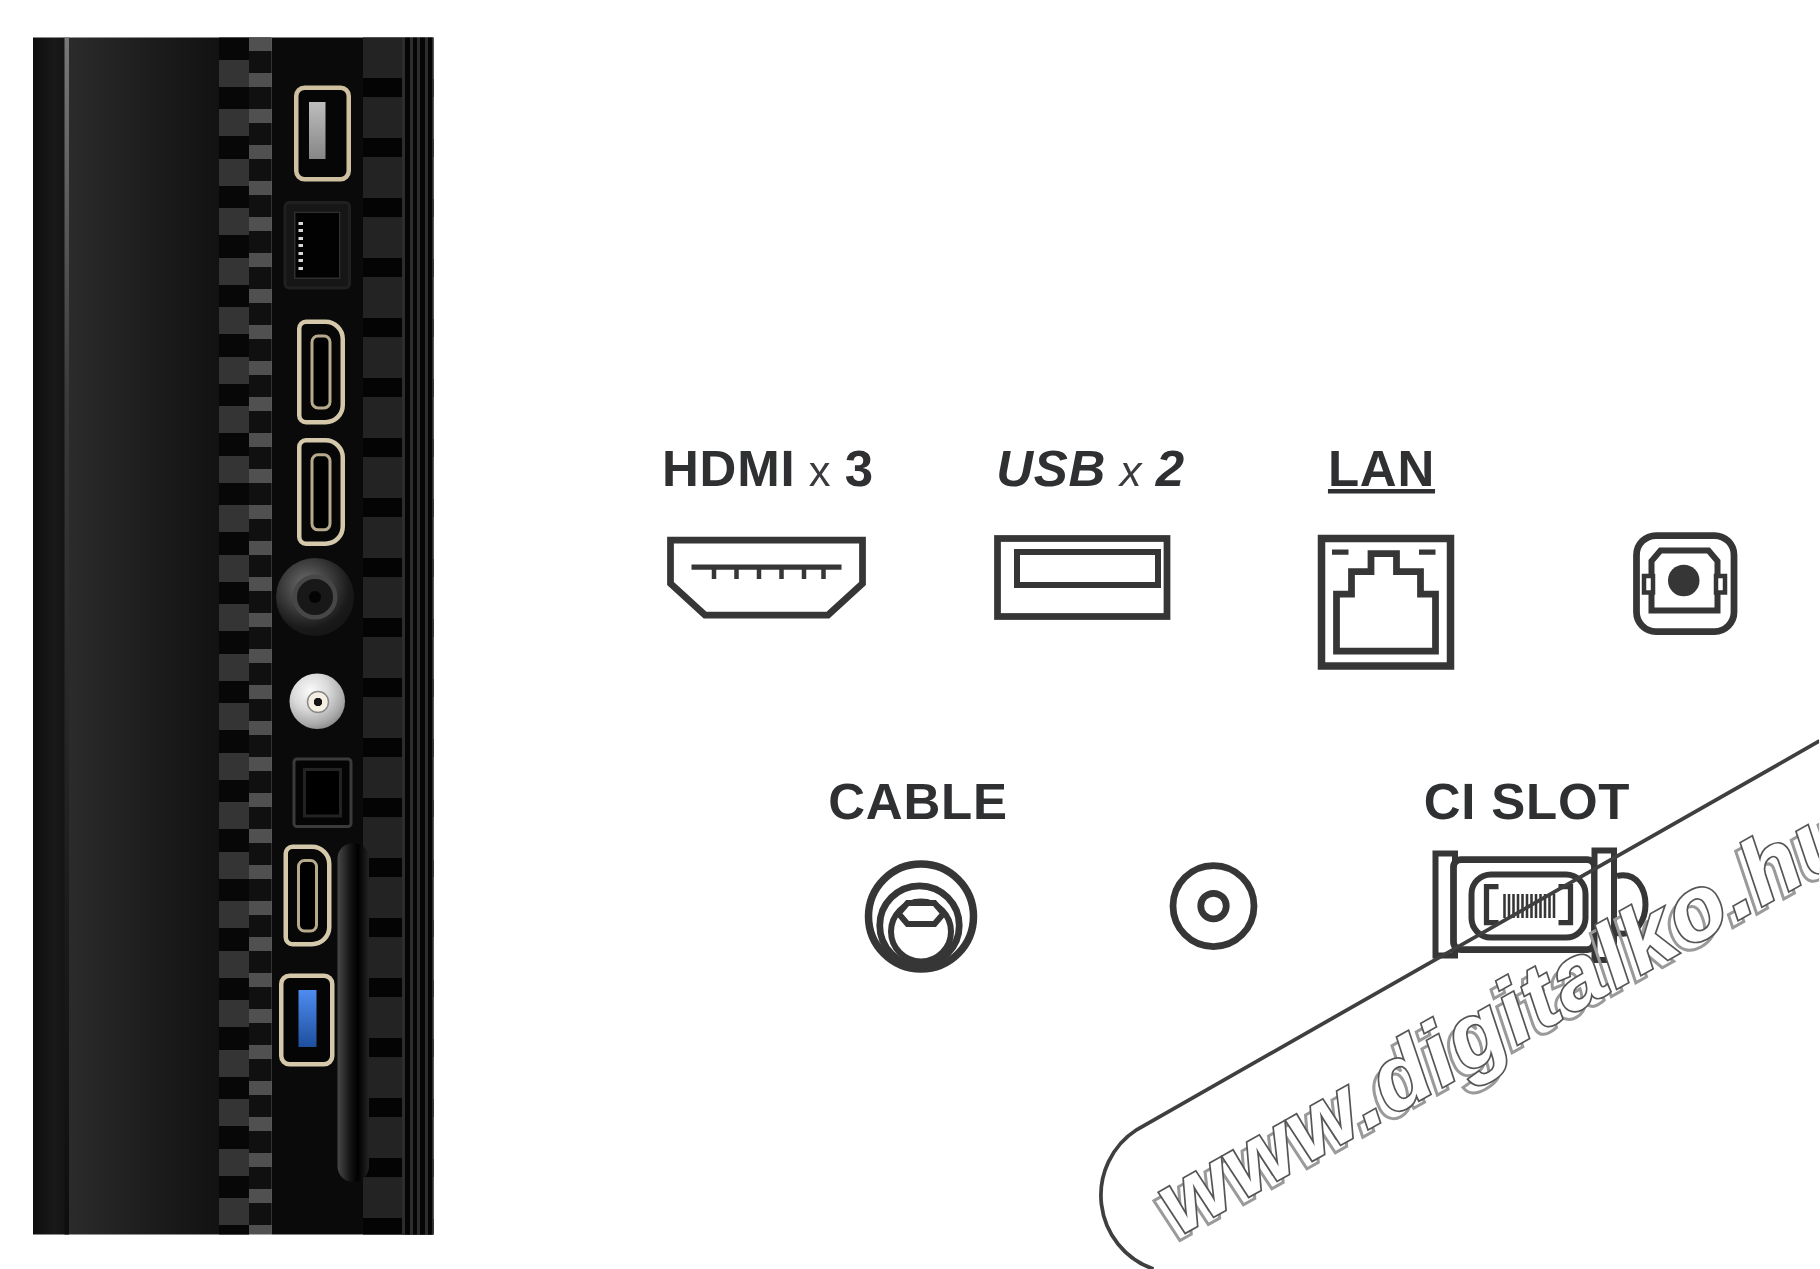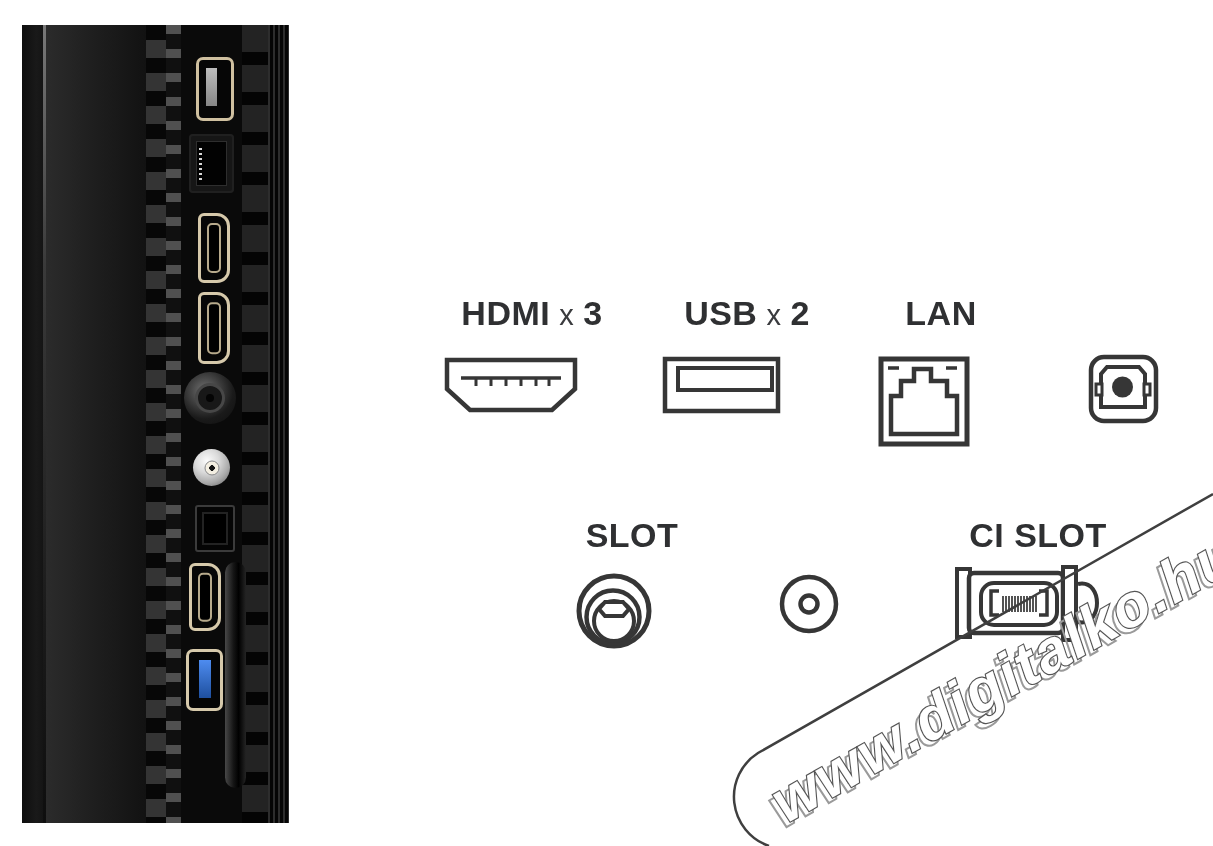--- a/index.html
+++ b/index.html
@@ -52,21 +52,21 @@
   .opt{left:173px;top:480px;width:36px;height:43px;background:#050505;border:2px solid #3b3b3b;border-radius:3px;}
   .opt .inner{position:absolute;left:5px;top:5px;right:5px;bottom:5px;border:2px solid #232323;background:#000;}
   .usb3{left:164px;top:624px;width:31px;height:56px;border:3px solid #d6c9ab;border-radius:7px;background:#050505;}
   .usb3 .tongue3{position:absolute;left:50%;top:8px;transform:translateX(-50%);
         width:12px;height:38px;background:linear-gradient(180deg,#4e8cf0,#1e4f9e);}
   .ci-bar{left:203px;top:537px;width:21px;height:226px;border-radius:11px;
         background:linear-gradient(90deg,#484848,#151515 40%,#000 65%,#242424);}
 
   
   .port-label{position:absolute;transform:translateX(-50%);white-space:nowrap;
-        font-weight:700;font-size:34px;color:#2f3032;letter-spacing:.5px;line-height:1;margin-left:20px;}
+        font-weight:700;font-size:34px;color:#2f3032;letter-spacing:.5px;line-height:1;}
   .mult-x{font-weight:400;font-size:29px;margin:0 9px;color:#3a3b3e;}
 
   
   .diagram{position:absolute;left:0;top:0;}
   .ic{stroke:#363636;fill:none;}
   .wm-text{font-family:"Liberation Sans",sans-serif;font-style:italic;font-weight:700;
         font-size:60px;letter-spacing:2px;fill:#ffffff;stroke:#555555;stroke-width:2.3px;paint-order:stroke;}
   .wm-shadow{font-family:"Liberation Sans",sans-serif;font-style:italic;font-weight:700;
         font-size:60px;letter-spacing:2px;fill:none;stroke:#9a9a9a;stroke-width:2px;}
 </style>
@@ -169,26 +169,26 @@
     <g>
       <path d="M1213,494 L758,753 A52,52 0 0 0 769,846" fill="none" stroke="#3f3f3f" stroke-width="2.5"></path>
       <text class="wm-shadow" transform="rotate(-29.5 786 824)" x="780" y="827">www.digitalko.hu</text>
       <text class="wm-text" transform="rotate(-29.5 786 824)" x="786" y="824">www.digitalko.hu</text>
     </g>
   </svg>
 
   <div class="port-label" style="left:512px;top:296px;">
     <span>HDMI</span><span class="mult-x">x</span><span>3</span>
   </div>
-  <div class="port-label" style="left:727px;top:296px;">
+  <div class="port-label" style="left:727px;top:296px;font-style:italic;">
     <span>USB</span><span class="mult-x">x</span><span>2</span>
   </div>
-  <div class="port-label" style="left:921px;top:296px;">
+  <div class="port-label" style="left:921px;top:296px;text-decoration:underline;">
     <span>LAN</span>
   </div>
   <div class="port-label" style="left:612px;top:518px;">
-    <span>SLOT</span>
+    <span>CABLE</span>
   </div>
   <div class="port-label" style="left:1018px;top:518px;">
     <span>CI SLOT</span>
   </div>
 
 </div>
 
 </body></html>

